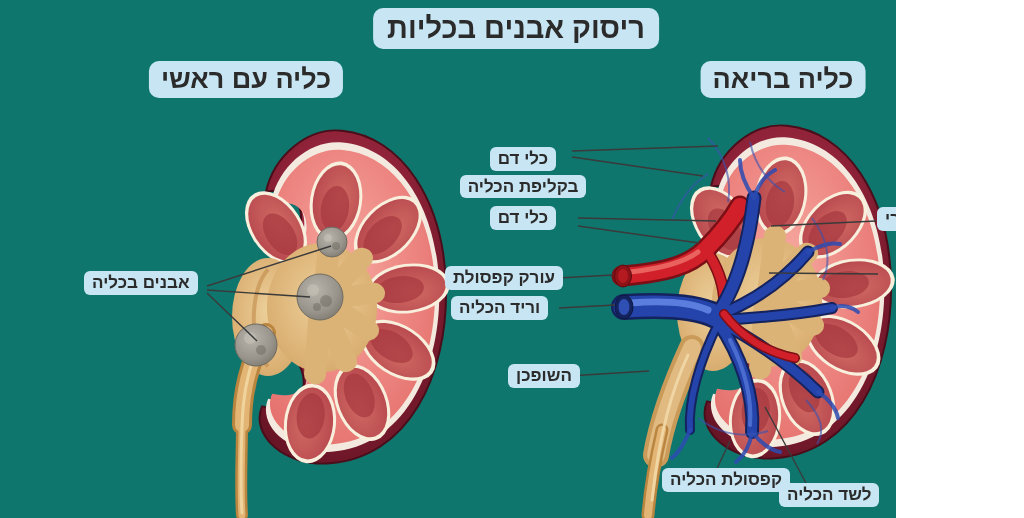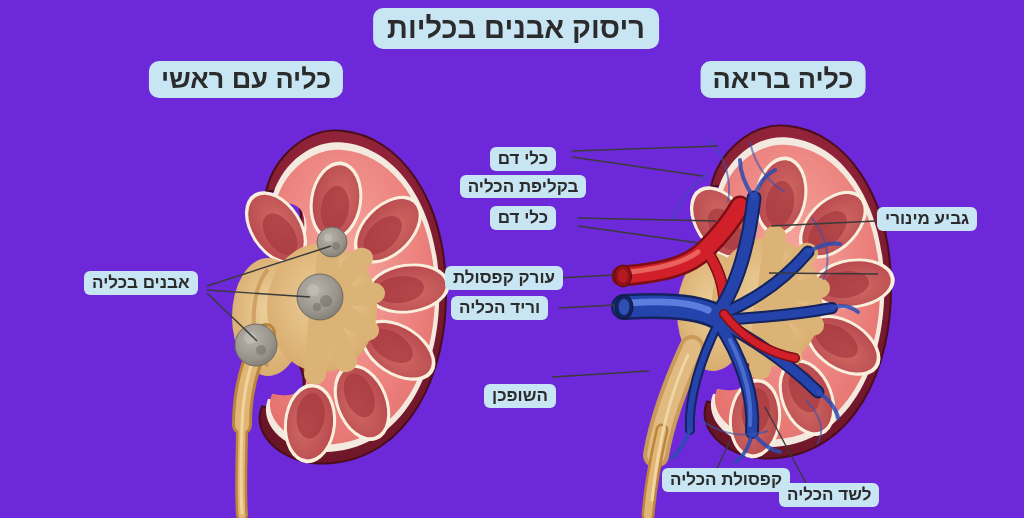--- a/index.html
+++ b/index.html
@@ -1,33 +1,33 @@
 <!DOCTYPE html>
 <html><head>
 <meta charset="utf-8">
 <style>
   html,body{margin:0;padding:0;background:#ffffff;}
-  .canvas{position:relative;width:1024px;height:518px;background:#6d28d9;overflow:hidden;
+  .canvas{position:relative;width:896px;height:518px;background:#0f766e;overflow:hidden;
           font-family:"Liberation Sans","DejaVu Sans",sans-serif;}
   .art{position:absolute;}
   .overlay{position:absolute;left:0;top:0;width:1024px;height:518px;z-index:5;pointer-events:none;}
   .tag{position:absolute;background:#c7e5f2;color:#2b2b2b;font-weight:bold;font-size:17px;
        line-height:1.15;padding:2px 8px;border-radius:6px;white-space:nowrap;z-index:10;}
   .tag-group{position:absolute;display:flex;flex-direction:column;align-items:center;gap:4px;z-index:10;margin-top:8px;}
   .tag-group .tag{position:static;}
   .title{font-size:29px;padding:4px 14px;border-radius:10px;left:516px;top:8px;transform:translateX(-50%);}
   .subtitle{font-size:27px;padding:3px 12px;border-radius:10px;transform:translateX(-50%);top:61px;}
   #sub-left{left:246px;}
   #sub-right{left:783px;}
   #lbl-stones{left:84px;top:271px;}
   #grp-vessels-cortex{left:443px;top:139px;width:160px;}
   #grp-vessels-interlobar{left:443px;top:198px;width:160px;}
   #lbl-artery{left:445px;top:266px;}
   #lbl-vein{left:451px;top:296px;}
-  #lbl-ureter{left:484px;top:364px;margin-top:20px;}
+  #lbl-ureter{left:508px;top:364px;}
   #lbl-minor{left:877px;top:207px;}
   #lbl-major{left:879px;top:261px;}
   #lbl-capsule{left:662px;top:468px;}
   #lbl-medulla{left:779px;top:483px;}
   #left-kidney{left:190px;top:95px;}
   #right-kidney{left:580px;top:100px;}
 </style>
 </head>
 <body>
 

